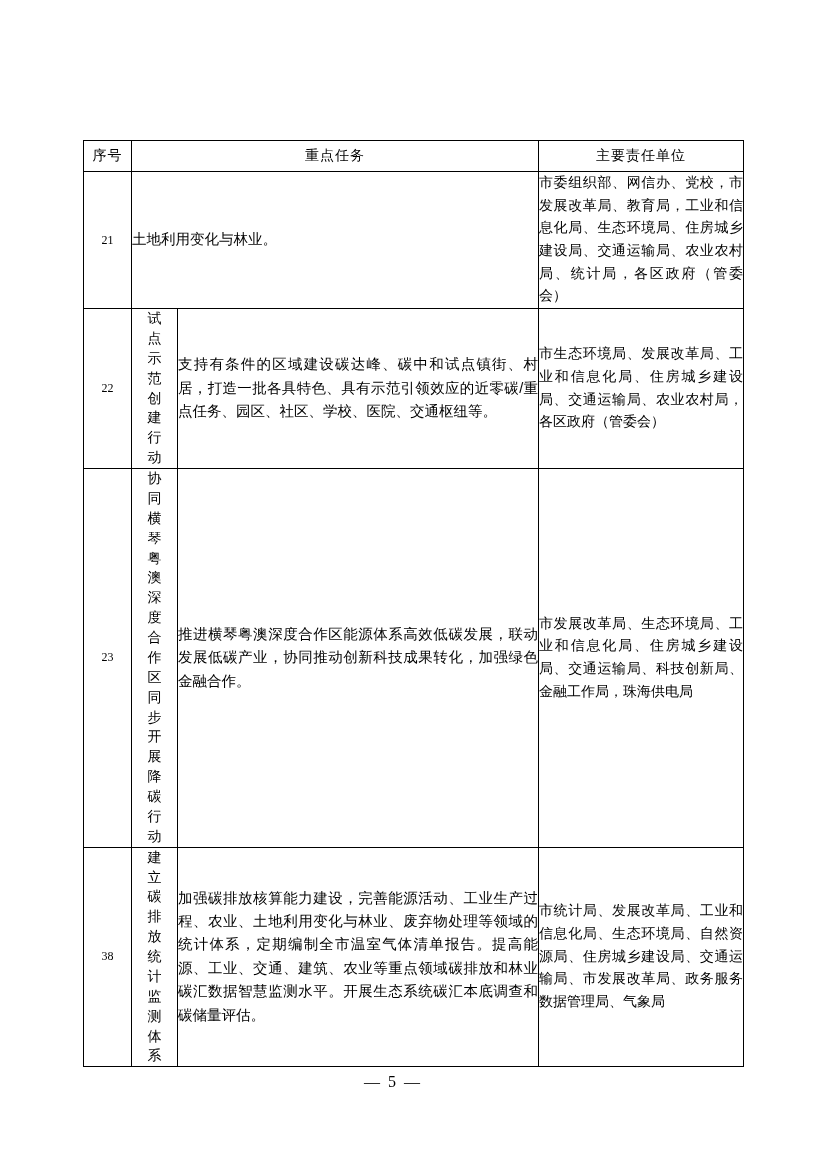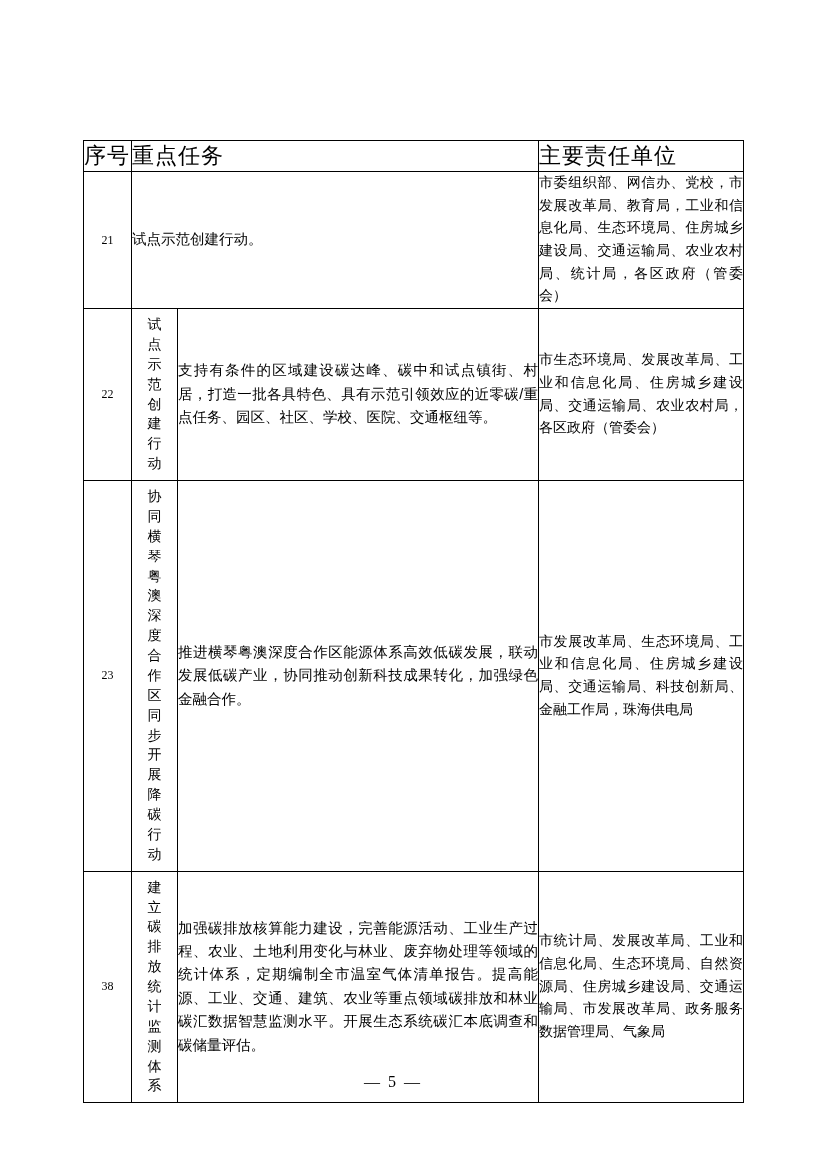--- a/index.html
+++ b/index.html
@@ -36,21 +36,22 @@
     font-weight: normal;
   }
   
   col.c-seq { width: 48px; }
   col.c-cat { width: 46px; }
   col.c-task { width: 361px; }
   col.c-unit { width: 205px; }
 
   
   .hdr td {
-    font-size: 22px;
+    text-align: center;
+    font-size: 14px;
     font-family: "Liberation Sans", sans-serif;
     font-weight: bold;
     height: 30px;
     letter-spacing: 1px;
   }
   
   .seq {
     text-align: center;
     font-size: 12px;
     font-family: "Liberation Serif", serif;
@@ -59,21 +60,21 @@
   .cat {
     text-align: center;
     font-size: 14px;
     line-height: 1.42;
     padding: 6px 2px;
     font-family: "Liberation Sans", sans-serif;
   }
   .cat .vt {
     display: block;
     width: 16px;
-    margin: 6px auto;
+    margin: 0 auto;
     word-break: break-all;
     font-family: "Liberation Sans", sans-serif;
   }
   
   .task {
     font-size: 14.5px;
     line-height: 1.62;
     padding: 8px 10px 8px 12px;
     text-align: justify;
     text-justify: inter-ideograph;
@@ -114,21 +115,21 @@
     </colgroup>
     <tbody>
       <tr class="hdr">
         <td>序号</td>
         <td colspan="2">重点任务</td>
         <td>主要责任单位</td>
       </tr>
 
       <tr>
         <td class="seq">21</td>
-        <td class="task" colspan="2">试点示范创建行动。</td>
+        <td class="task" colspan="2">土地利用变化与林业。</td>
         <td class="unit">市委组织部、网信办、党校，市发展改革局、教育局，工业和信息化局、生态环境局、住房城乡建设局、交通运输局、农业农村局、统计局，各区政府（管委会）</td>
       </tr>
 
       <tr>
         <td class="seq">22</td>
         <td class="cat">
             <span class="vt">试点示范创建行动</span>
           </td>
         <td class="task">支持有条件的区域建设碳达峰、碳中和试点镇街、村居，打造一批各具特色、具有示范引领效应的近零碳/重点任务、园区、社区、学校、医院、交通枢纽等。</td>
         <td class="unit">市生态环境局、发展改革局、工业和信息化局、住房城乡建设局、交通运输局、农业农村局，各区政府（管委会）</td>

